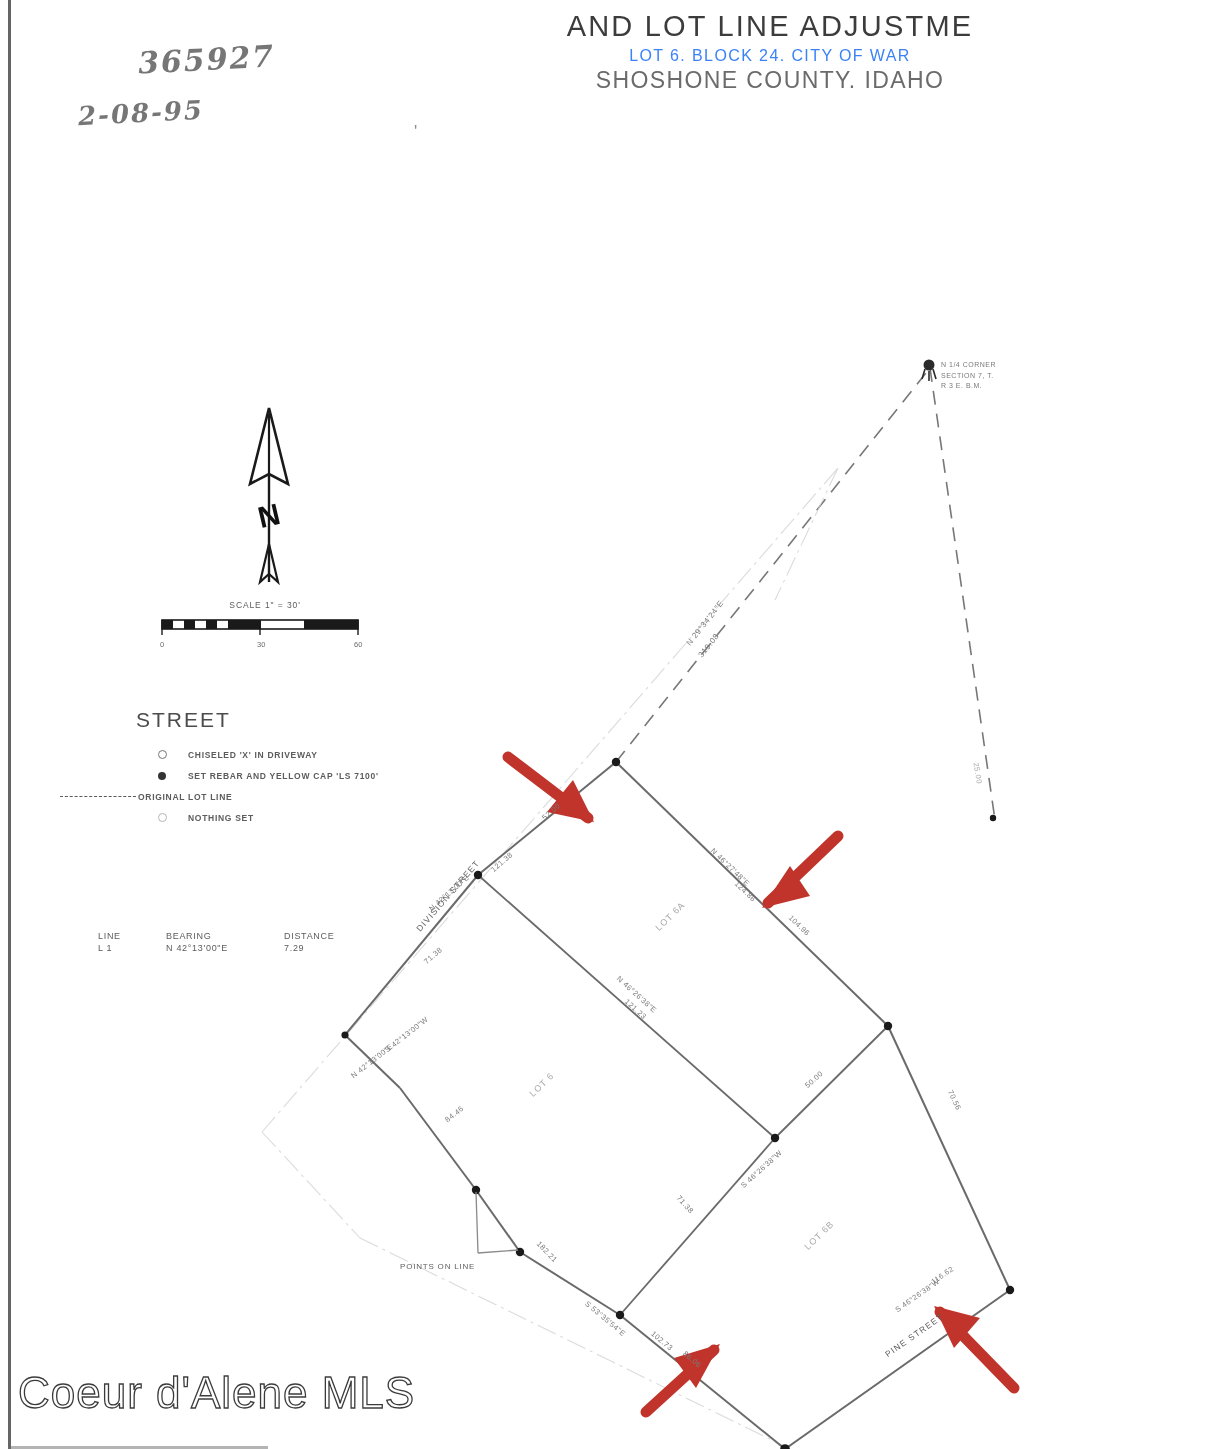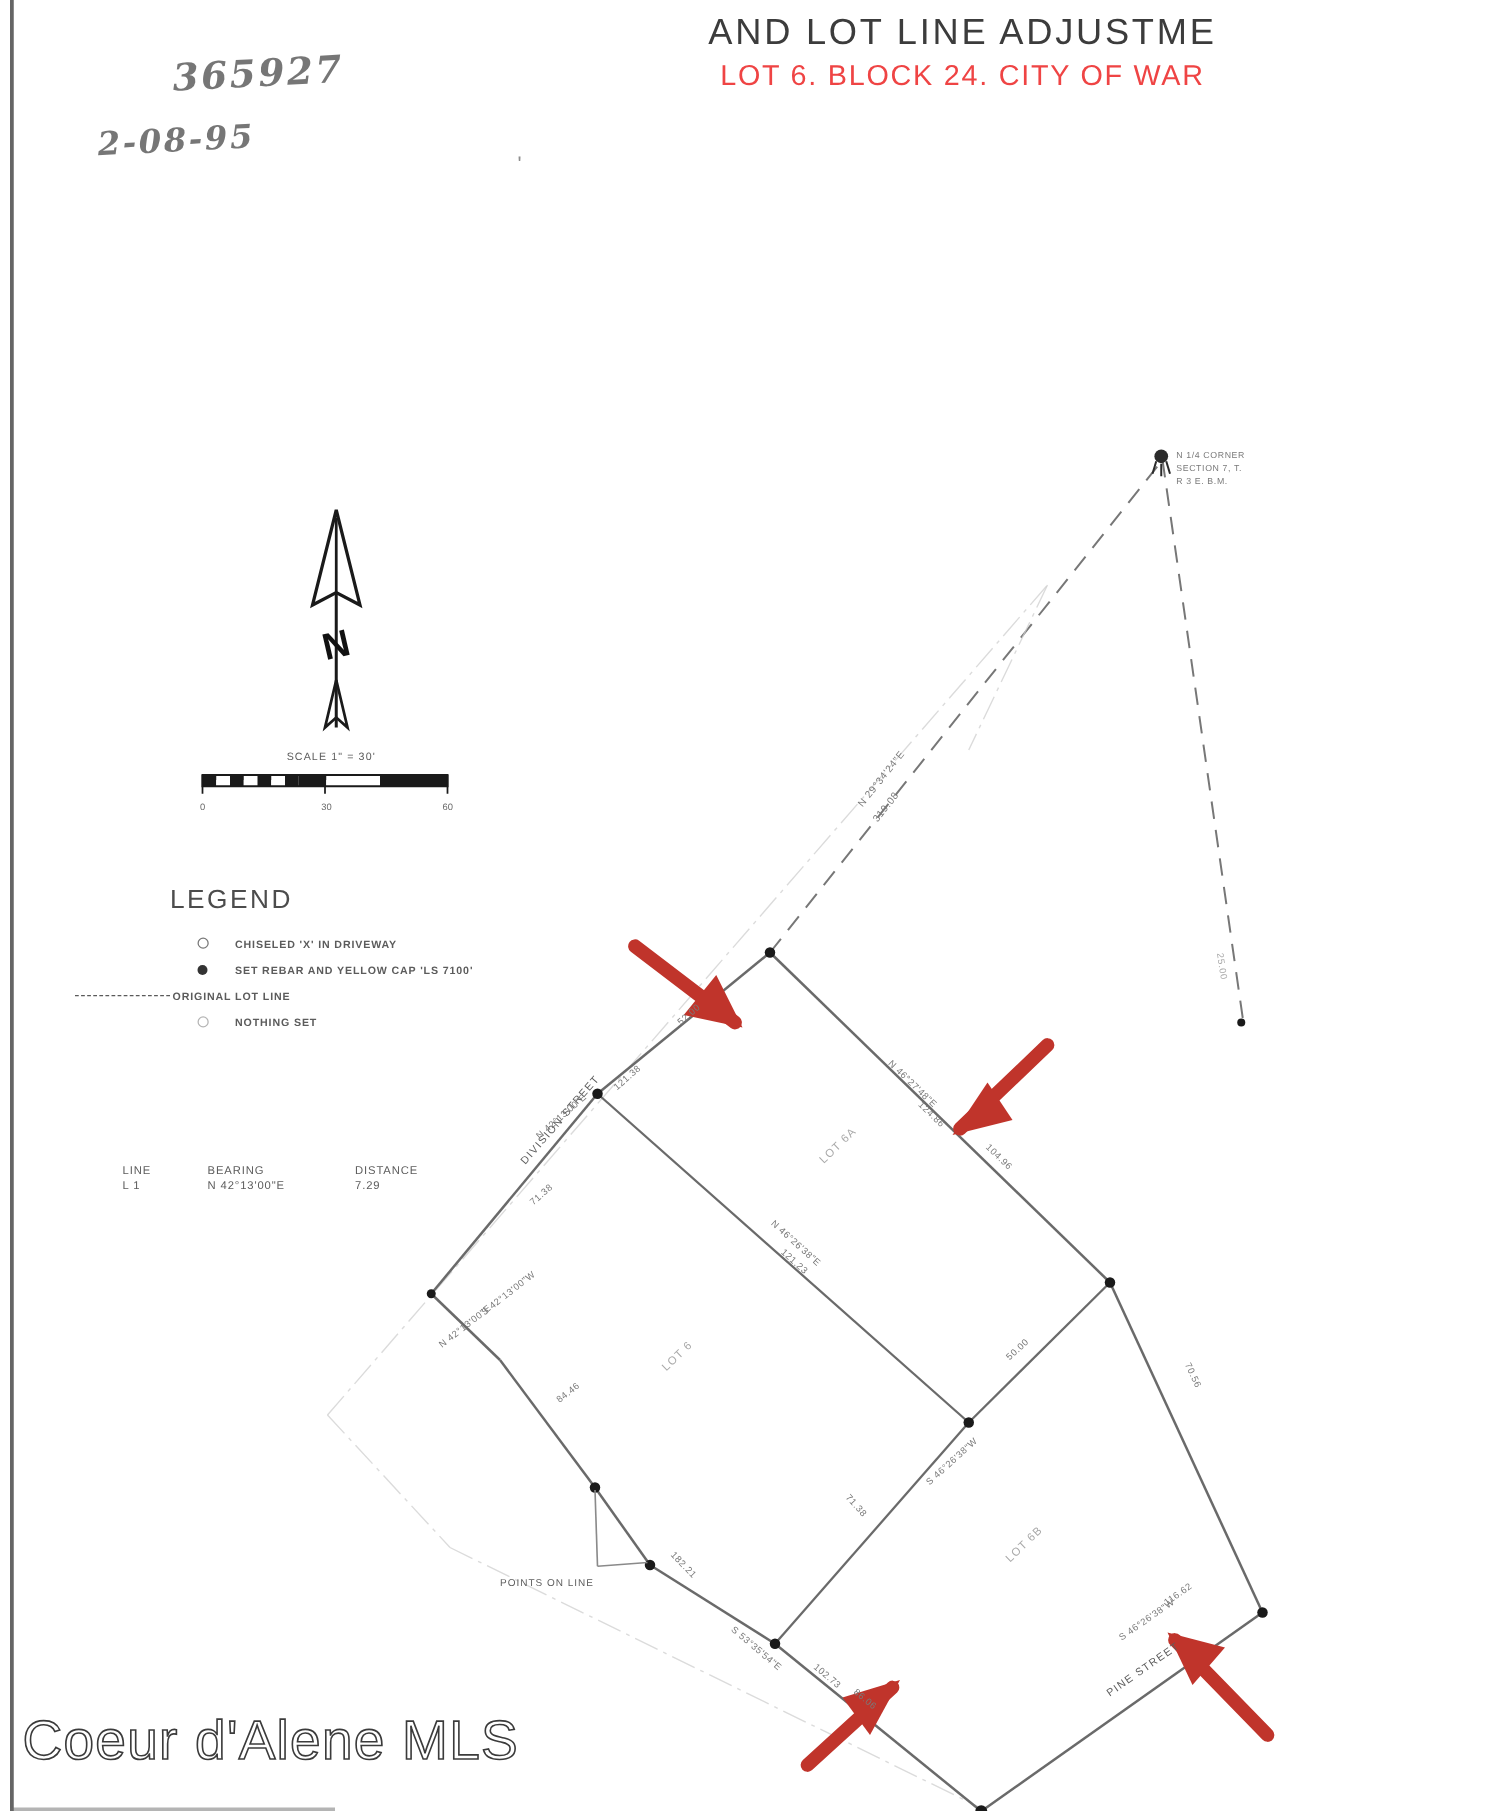--- a/index.html
+++ b/index.html
@@ -51,23 +51,23 @@
     letter-spacing: 2.2px;
     line-height: 1.30;
   }
   .title-line {
     font-size: 29px;
     white-space: nowrap;
     overflow: hidden;
     font-weight: 400;
   }
   .title-line.sub {
-    font-size: 23px;
+    font-size: 16px;
     letter-spacing: 1.4px;
-    color: #ef4444;
+    color: #3b82f6;
   }
   .title-line.sub2 {
     font-size: 23px;
     letter-spacing: 1.4px;
     color: #6b6b6b;
   }
 
   
   .handwrite {
     position: absolute;
@@ -236,20 +236,21 @@
 <body>
 
 <div id="page">
 
   <div class="scan-edge-left"></div>
   <div class="scan-edge-bottom"></div>
 
   <div class="title-block">
     <div class="title-line">AND LOT LINE ADJUSTME</div>
     <div class="title-line sub">LOT 6. BLOCK 24. CITY OF WAR</div>
+    <div class="title-line sub2">SHOSHONE COUNTY. IDAHO</div>
   </div>
 
   <div class="handwrite" id="hw-number">365927</div>
   <div class="handwrite" id="hw-date">2-08-95</div>
   <div class="tick-mark">'</div>
 
   <div class="north-arrow">
     <svg width="70" height="185" viewBox="0 0 70 185">
 
       <path d="M35 4 L54 80 L35 70 L16 80 Z" fill="none" stroke="#1a1a1a" stroke-width="2.6"></path>
@@ -285,21 +286,21 @@
       <line x1="198" y1="4" x2="198" y2="19" stroke="#1a1a1a" stroke-width="1.4"></line>
     </svg>
     <div class="scale-nums">
       <span style="left:0px">0</span>
       <span style="left:97px">30</span>
       <span style="left:194px">60</span>
     </div>
   </div>
 
   <div class="legend">
-    <div class="legend-title">LEGEND</div>
+    <div class="legend-title">STREET</div>
 
     <div class="legend-row">
       <span class="legend-sym">
           <i class="sym-dot-open"></i>
         </span>
       <span class="legend-text">CHISELED 'X' IN DRIVEWAY</span>
     </div>
 
     <div class="legend-row">
       <span class="legend-sym">

